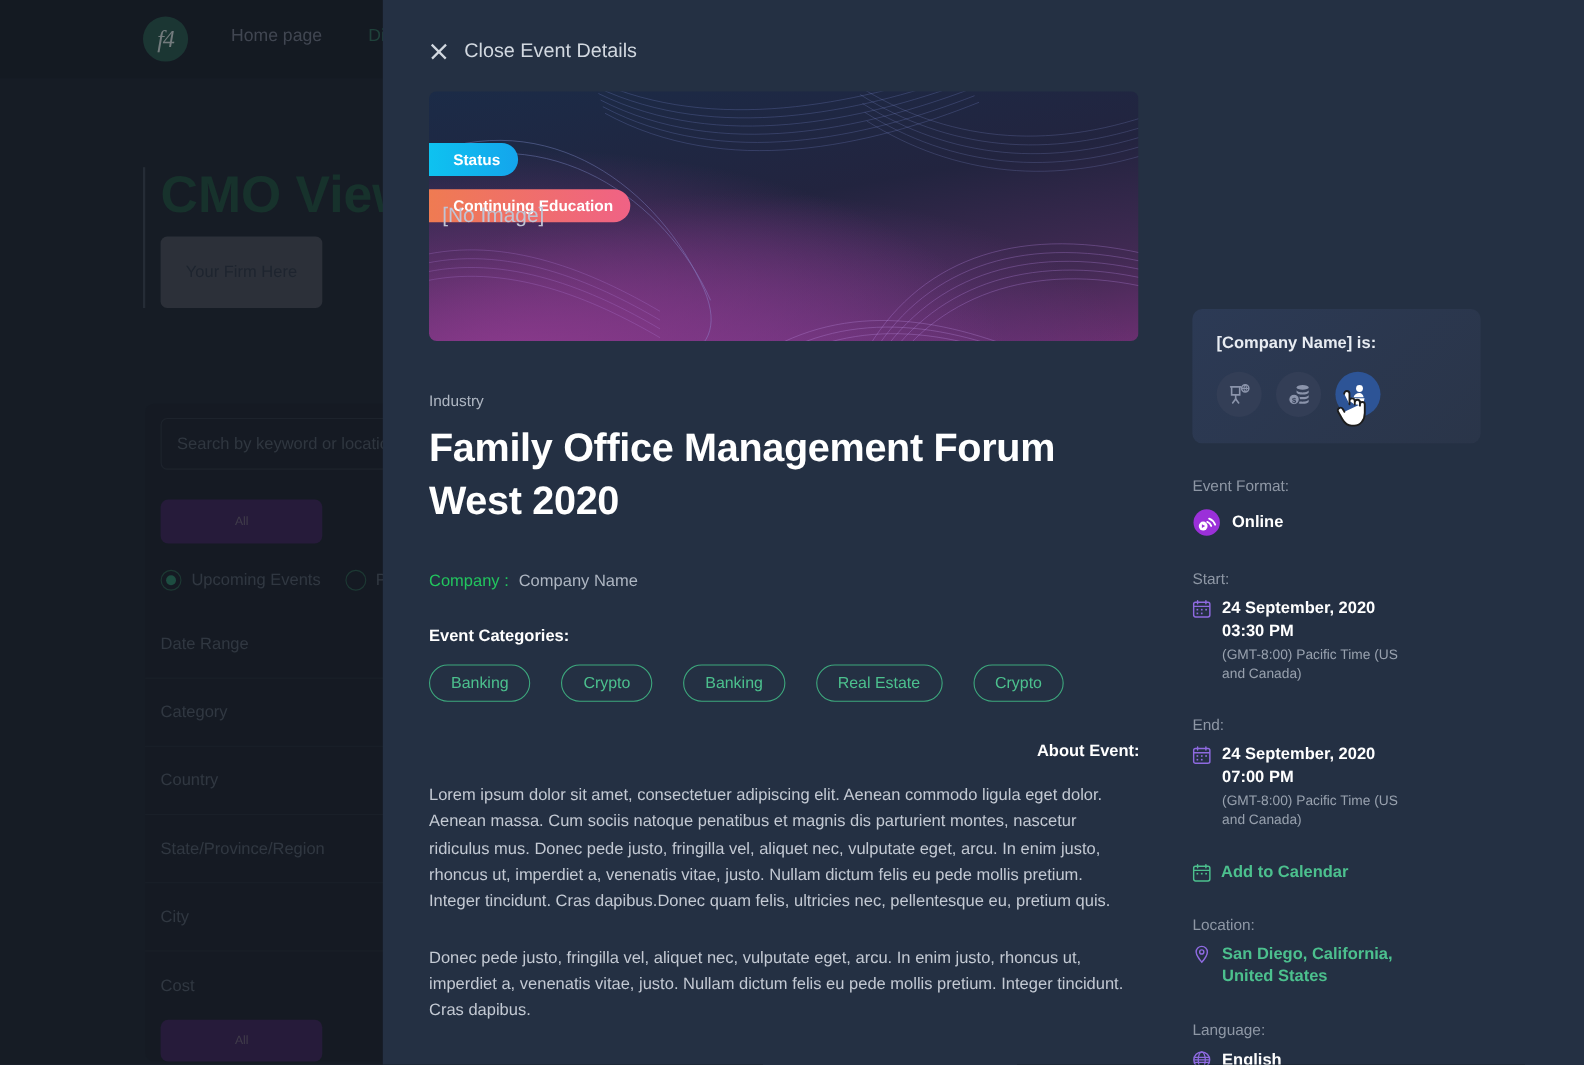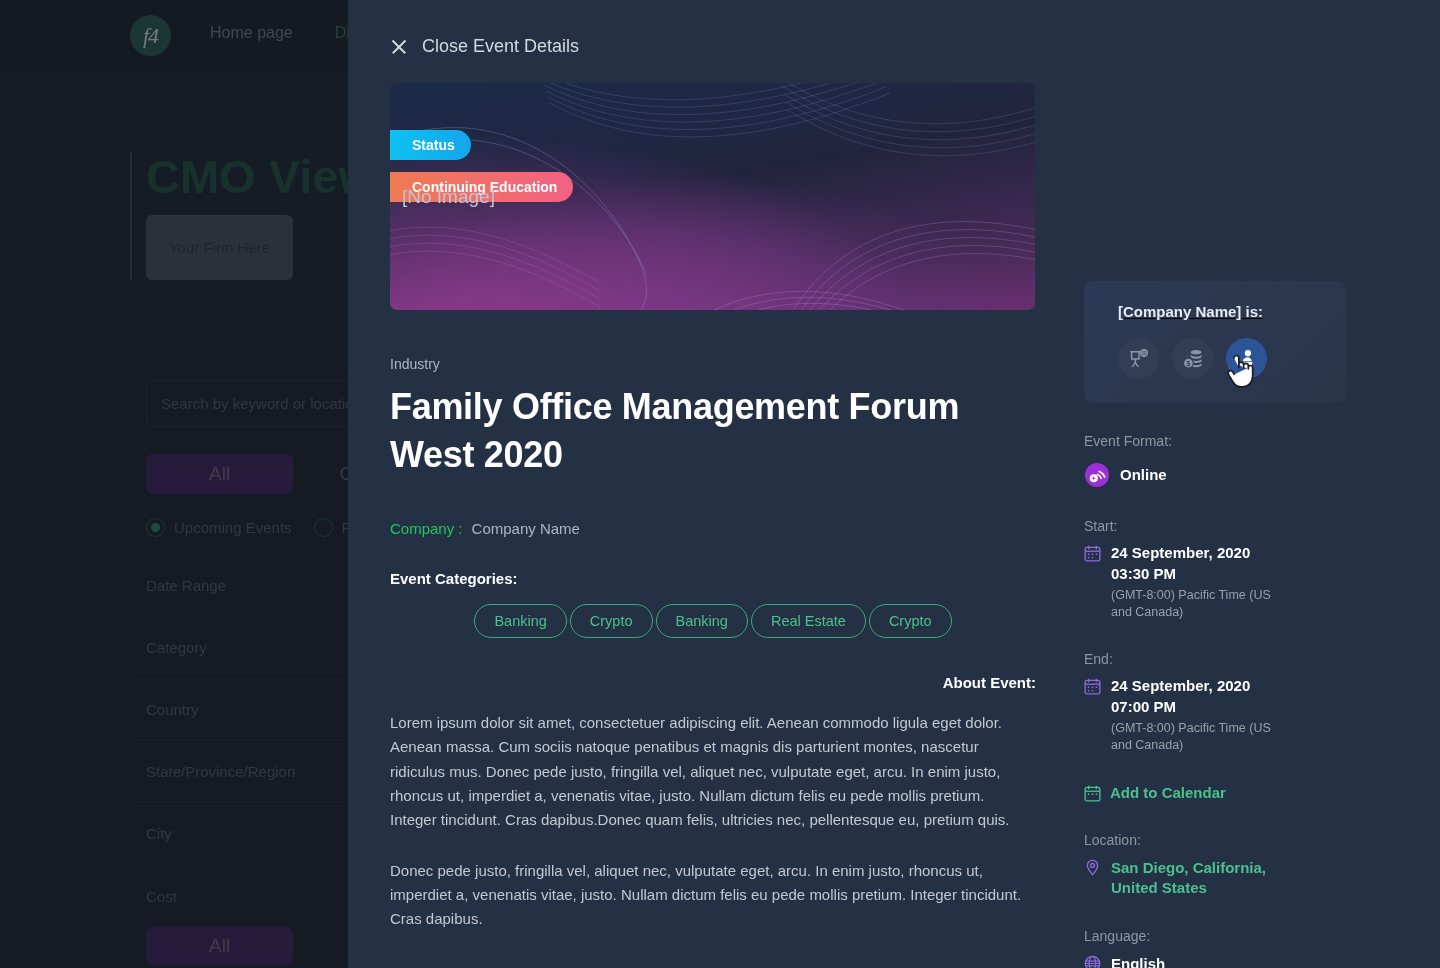--- a/index.html
+++ b/index.html
@@ -69,21 +69,21 @@
   }
   .bg-search .mag { width: 15px; height: 15px; border: 1.5px solid #4c5560; border-radius: 50%; position: relative; }
   .bg-search .mag::after { content:""; position:absolute; width:6px; height:1.5px; background:#4c5560; right:-4px; bottom:0; transform:rotate(45deg); }
 
   .bg-tabs {
     margin: 27px 14px 0 14px; height: 40px;
     display: flex; align-items: center;
   }
   .bg-tab {
     flex: 1; height: 40px; display: flex; align-items: center; justify-content: center;
-    font-size: 19px; color: #545c67; border-radius: 7px; text-align: center;
+    font-size: 11px; color: #545c67; border-radius: 7px; text-align: center;
   }
   .bg-tab.active { background: #3b2356; color: #6b6074; }
 
   .bg-radios { margin: 24px 14px 0 14px; display: flex; gap: 22px; align-items: center; }
   .bg-radio { display: flex; align-items: center; gap: 9px; font-size: 15px; color: #4e5763; }
   .radio-o { width: 19px; height: 19px; border-radius: 50%; border: 1.5px solid #2a5a4a; display:flex;align-items:center;justify-content:center; }
   .radio-o.on::after { content:""; width: 9px; height: 9px; border-radius:50%; background:#2a7f63; }
 
   .bg-filters { margin-top: 18px; }
   .bg-filter {
@@ -153,39 +153,38 @@
   .industry { margin-top: 46px; font-size: 14px; color: #aeb6c2; }
   .event-title {
     margin-top: 11px; font-size: 36px; font-weight: bold; color: #fff;
     line-height: 1.32; letter-spacing: -0.3px;
   }
   .company-row { margin-top: 42px; font-size: 15px; color: #aeb6c2; }
   .company-row b { color: #22c55e; font-weight: normal; }
   .company-row span { margin-left: 9px; }
 
   .sec-label { margin-top: 33px; font-size: 15px; font-weight: bold; color: #fff; }
-  .pill-row { margin-top: 17px; display: flex; flex-wrap: wrap; gap: 3px; justify-content: center; }
+  .pill-row { margin-top: 17px; display: flex; flex-wrap: wrap; gap: 28px; }
   .pill {
     border: 1px solid #3da87d; border-radius: 18px;
     padding: 8px 19px; font-size: 14.5px; color: #4cc08e;
     cursor: pointer;
   }
 
   .para {
     margin-top: 20px; font-size: 15px; color: #c3c9d3;
     line-height: 1.62; max-width: 640px;
   }
   .para + .para { margin-top: 26px; }
 
   
   .company-card {
     width: 262px; background: linear-gradient(135deg, #2c3a55 0%, #2a3549 100%);
-    border-radius: 9px; padding: 22px 22px 24px 34px;
+    border-radius: 9px; padding: 22px 22px 24px 22px;
     margin-top: 198px;
-    text-decoration: underline;
   }
   .company-card-title { font-size: 15px; font-weight: bold; color: #e8ecf2; }
   .icon-row { margin-top: 18px; display: flex; gap: 13px; align-items: center; position: relative; }
   .icon-btn {
     width: 41px; height: 41px; border-radius: 50%;
     background: #333e56; display: flex; align-items: center; justify-content: center;
     cursor: pointer;
   }
   .icon-btn.active { background: #2d5496; }
   .icon-btn svg { display: block; }

